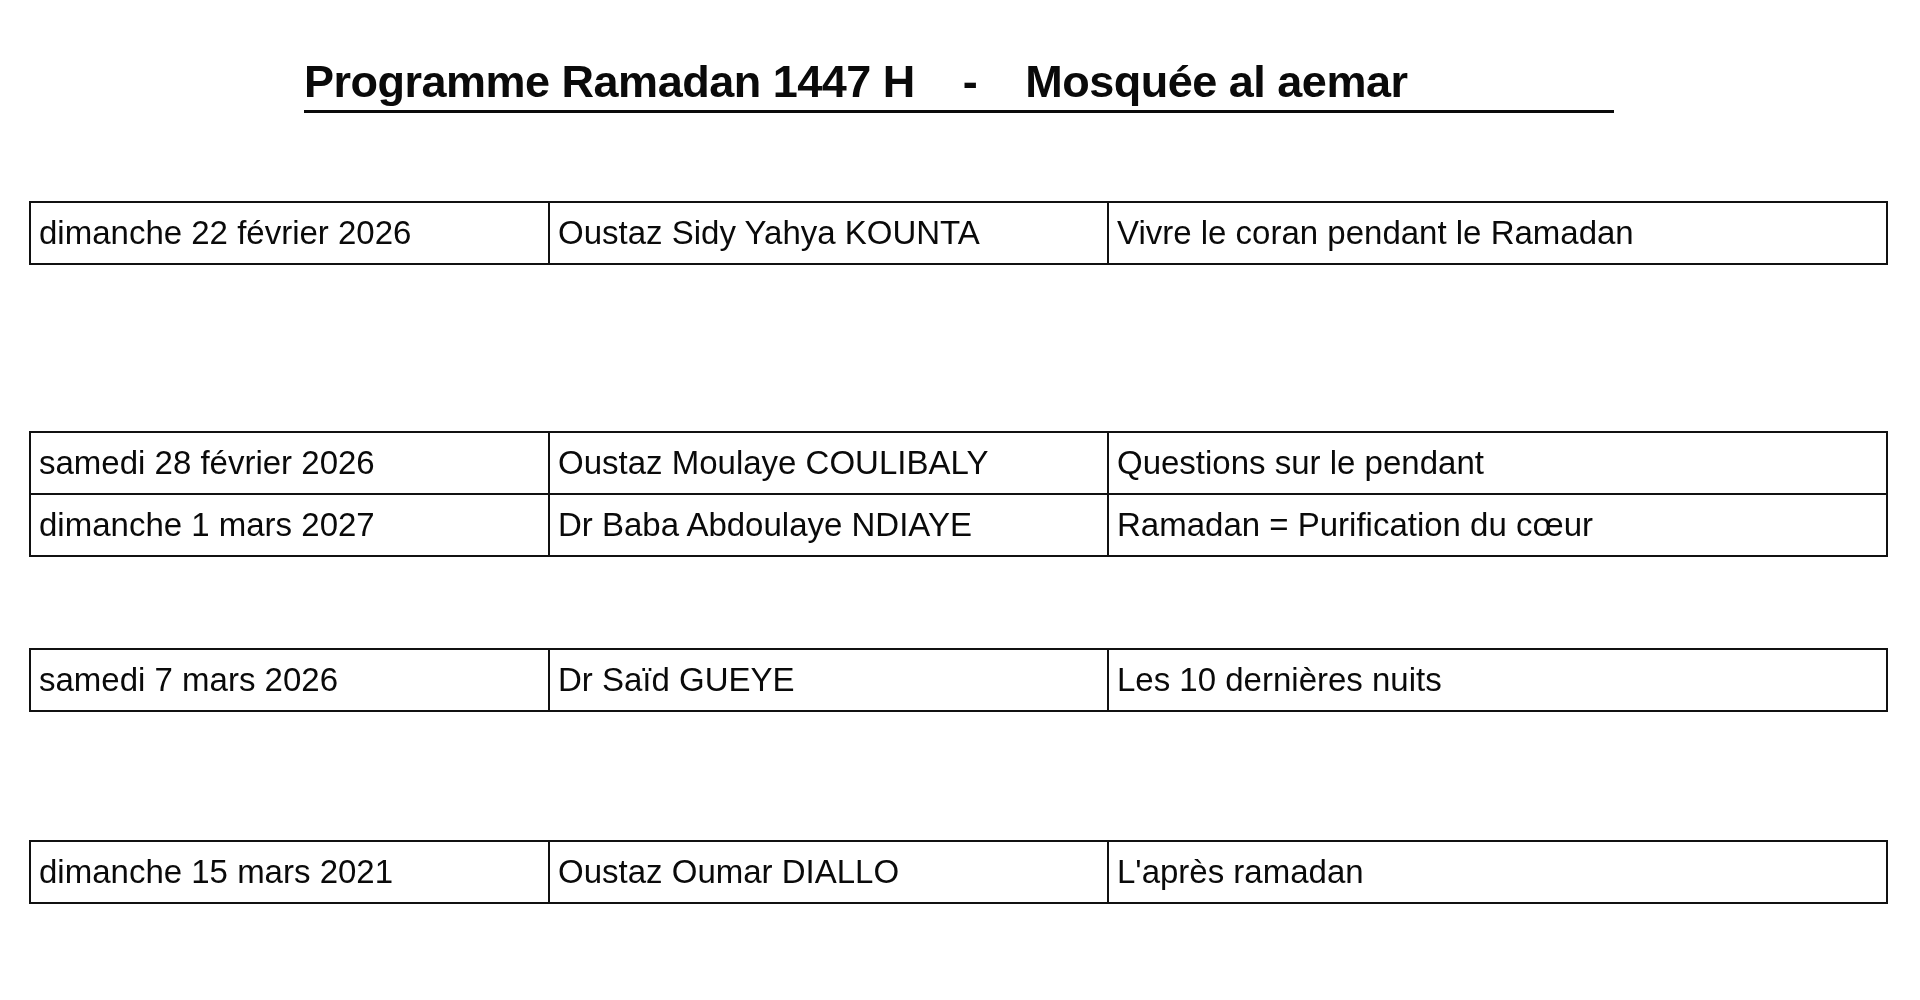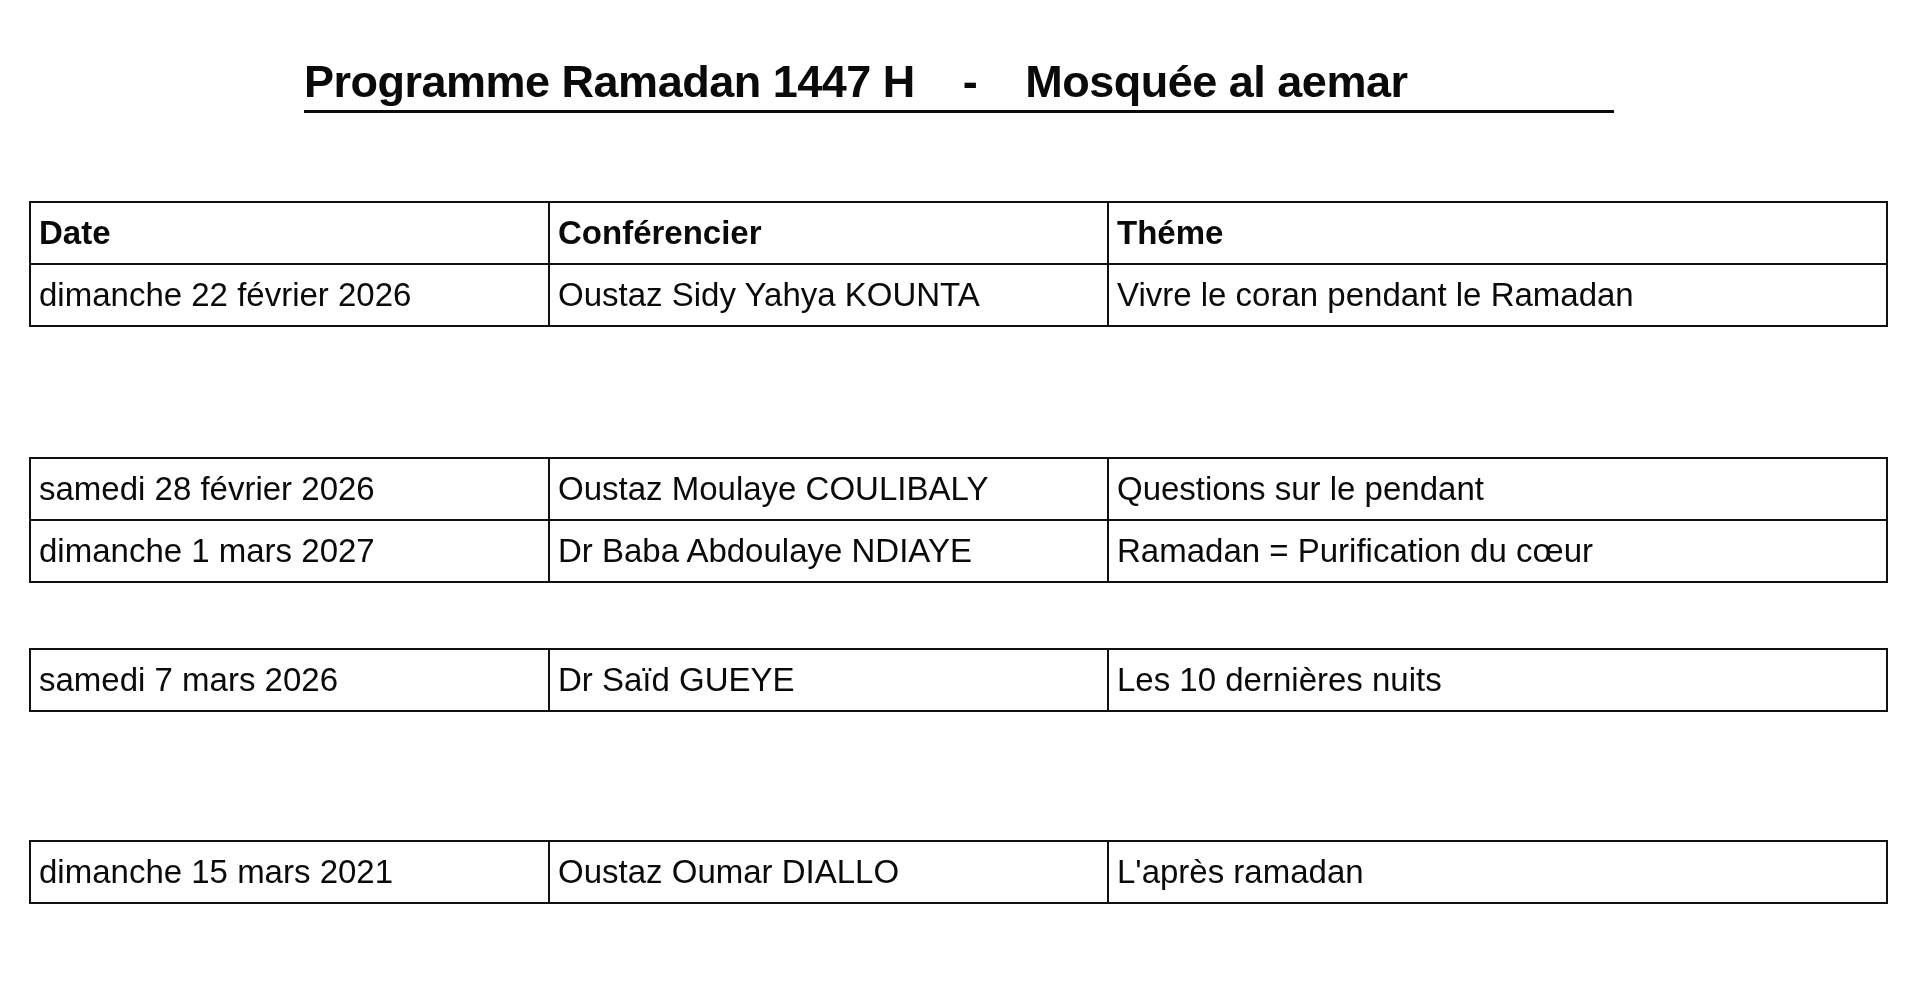--- a/index.html
+++ b/index.html
@@ -22,37 +22,32 @@
     border: 2px solid #111;
     height: 60px; padding: 0 0 0 8px;
     font-size: 33px; line-height: 60px; white-space: nowrap; overflow: hidden;
     vertical-align: middle;
   }
   .block td.c1 { width: 509px; }
   .block td.c2 { width: 549px; }
   .block td.c3 { width: auto; }
   .block tr.header td { font-weight: bold; }
   #b1 { top: 201px; }
-  #b2 { top: 457px; }
+  #b2 { top: 431px; }
   #b3 { top: 648px; }
   #b4 { top: 840px; }
 </style>
 </head>
 <body>
 
 <div class="title">Programme Ramadan 1447 H    -    Mosquée al aemar</div>
 <div class="title-underline"></div>
 
 <table class="block" id="b1">
   <tbody>
-      <tr class="header">
-    <td class="c1">Date</td>
-    <td class="c2">Conférencier</td>
-    <td class="c3">Théme</td>
-  </tr>
   <tr>
     <td class="c1">dimanche 22 février 2026</td>
     <td class="c2">Oustaz Sidy Yahya KOUNTA</td>
     <td class="c3">Vivre le coran pendant le Ramadan</td>
   </tr>
 </tbody>
   </table>
 
 <table class="block" id="b2">
   <tbody>

